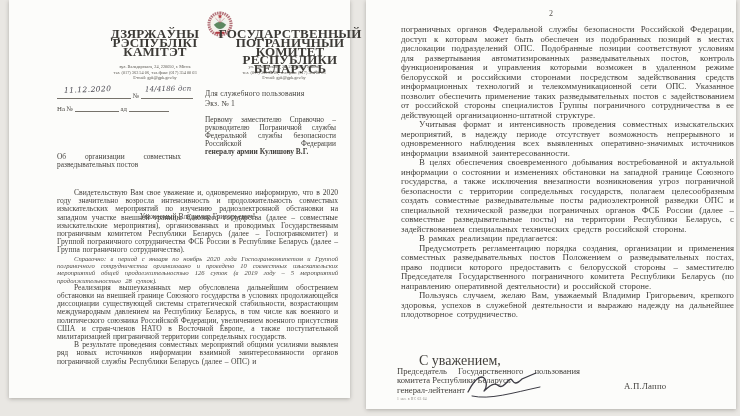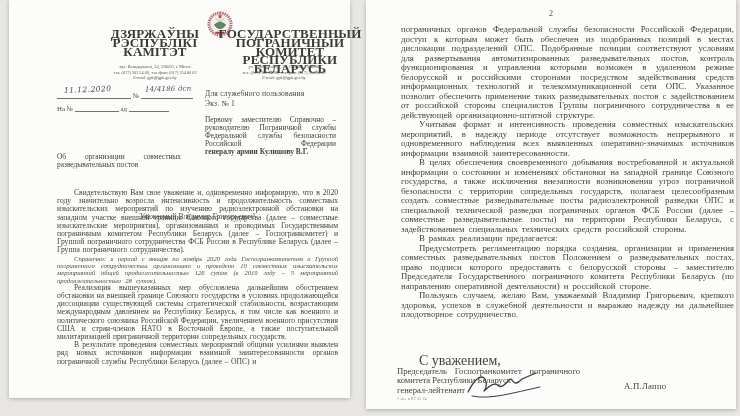--- a/index.html
+++ b/index.html
@@ -132,21 +132,21 @@
       <p>Учитывая формат и интенсивность проведения совместных изыскательских мероприятий, в надежду периоде отсутствует возможность непрерывного и одновременного наблюдения всех выявленных оперативно-значимых источников информации взаимной заинтересованности.</p>
       <p>В целях обеспечения своевременного добывания востребованной и актуальной информации о состоянии и изменениях обстановки на западной границе Союзного государства, а также исключения внезапности возникновения угроз пограничной безопасности с территории сопредельных государств, полагаем целесообразным создать совместные разведывательные посты радиоэлектронной разведки ОПС и специальной технической разведки пограничных органов ФСБ России (далее – совместные разведывательные посты) на территории Республики Беларусь, с задействованием специальных технических средств российской стороны.</p>
       <p>В рамках реализации предлагается:</p>
       <p>Предусмотреть регламентацию порядка создания, организации и применения совместных разведывательных постов Положением о разведывательных постах, право подписи которого предоставить с белорусской стороны – заместителю Председателя Государственного пограничного комитета Республики Беларусь (по направлению оперативной деятельности) и российской стороне.</p>
       <p>Пользуясь случаем, желаю Вам, уважаемый Владимир Григорьевич, крепкого здоровья, успехов в служебной деятельности и выражаю надежду на дальнейшее плодотворное сотрудничество.</p>
     </div>
 
     <div class="abs closing">С уважением,</div>
 
     <div class="abs signtitle">
-      <div>Председатель Госпогранкомитет пограничного</div>
+      <div>Председатель Государственного пользования</div>
       <div>комитета Республики Беларусь</div>
       <div>генерал-лейтенант</div>
     </div>
 
     <svg class="abs sig" width="82" height="32" viewBox="0 0 82 32">
       <g fill="none" stroke="#3d3c45" stroke-linecap="round">
         <path stroke-width="1.3" d="M4 24 C12 8, 20 5, 22 14 C24 23, 14 27, 26 18 C36 11, 33 26, 44 13 C50 6, 47 22, 58 11 L72 5"></path>
         <path stroke-width="1" d="M8 28 C26 32, 48 25, 76 19"></path>
       </g>
     </svg>

